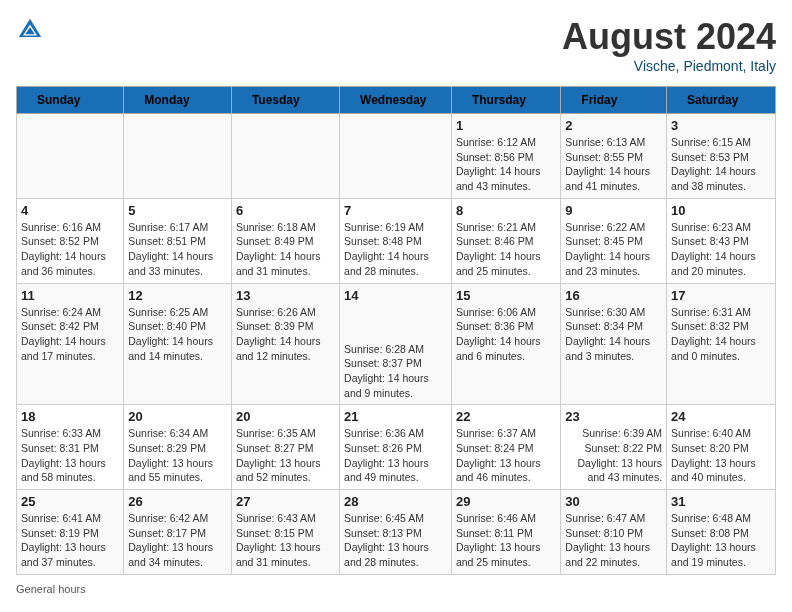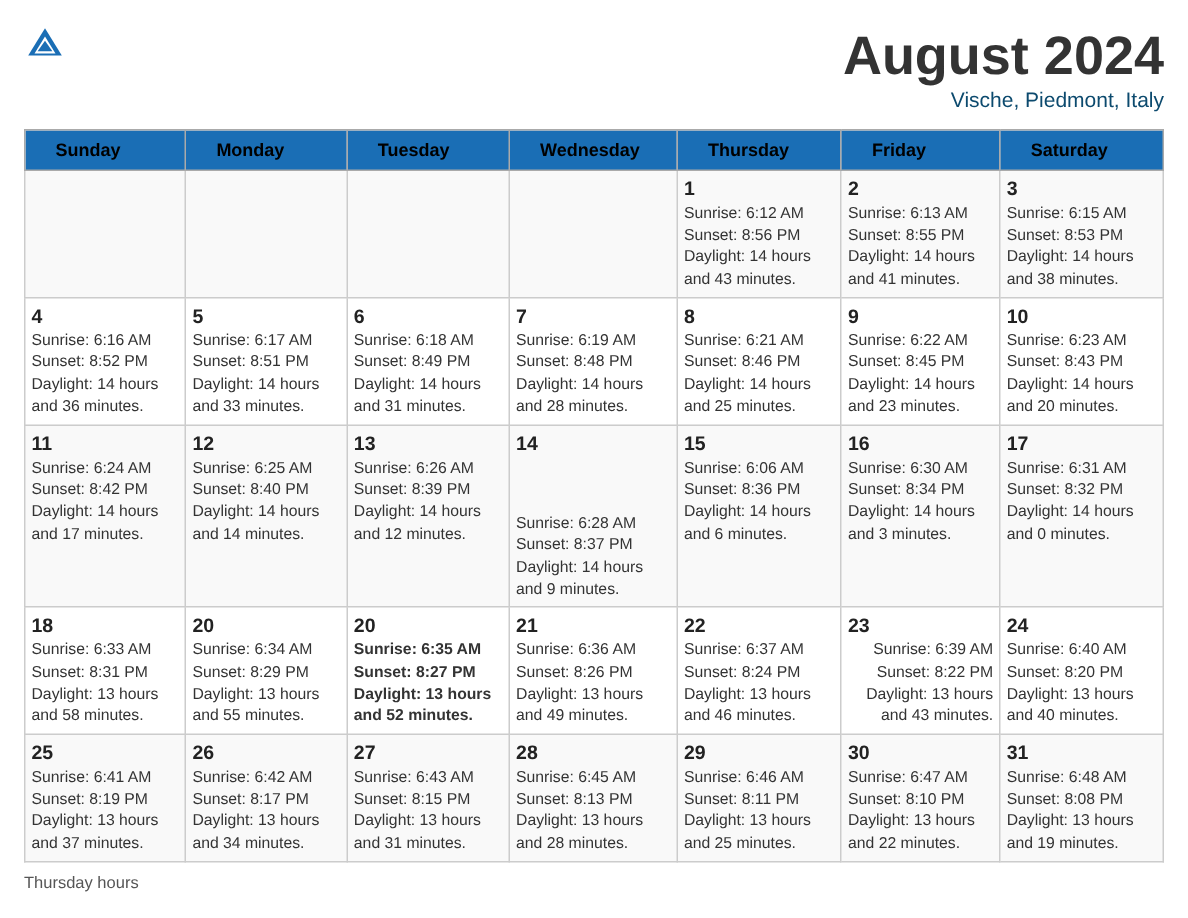--- a/index.html
+++ b/index.html
@@ -249,21 +249,21 @@
 Daylight: 13 hours and 58 minutes.</div>
         </td>
         <td>
           <span class="day-num">20</span>
           <div class="day-info" style="white-space: pre-line;">Sunrise: 6:34 AM
 Sunset: 8:29 PM
 Daylight: 13 hours and 55 minutes.</div>
         </td>
         <td>
           <span class="day-num">20</span>
-          <div class="day-info" style="white-space: pre-line; font-weight: bold;">Sunrise: 6:35 AM
+          <div class="day-info" style="white-space: pre-line;">Sunrise: 6:35 AM
 Sunset: 8:27 PM
 Daylight: 13 hours and 52 minutes.</div>
         </td>
         <td>
           <span class="day-num">21</span>
           <div class="day-info" style="white-space: pre-line;">Sunrise: 6:36 AM
 Sunset: 8:26 PM
 Daylight: 13 hours and 49 minutes.</div>
         </td>
         <td>
@@ -326,14 +326,14 @@
           <span class="day-num">31</span>
           <div class="day-info" style="white-space: pre-line;">Sunrise: 6:48 AM
 Sunset: 8:08 PM
 Daylight: 13 hours and 19 minutes.</div>
         </td>
       </tr>
     </tbody>
 </table>
 
 <div class="legend">
-  <span>Thursday hours</span>
+  <span>General hours</span>
 </div>
 
 </body></html>

